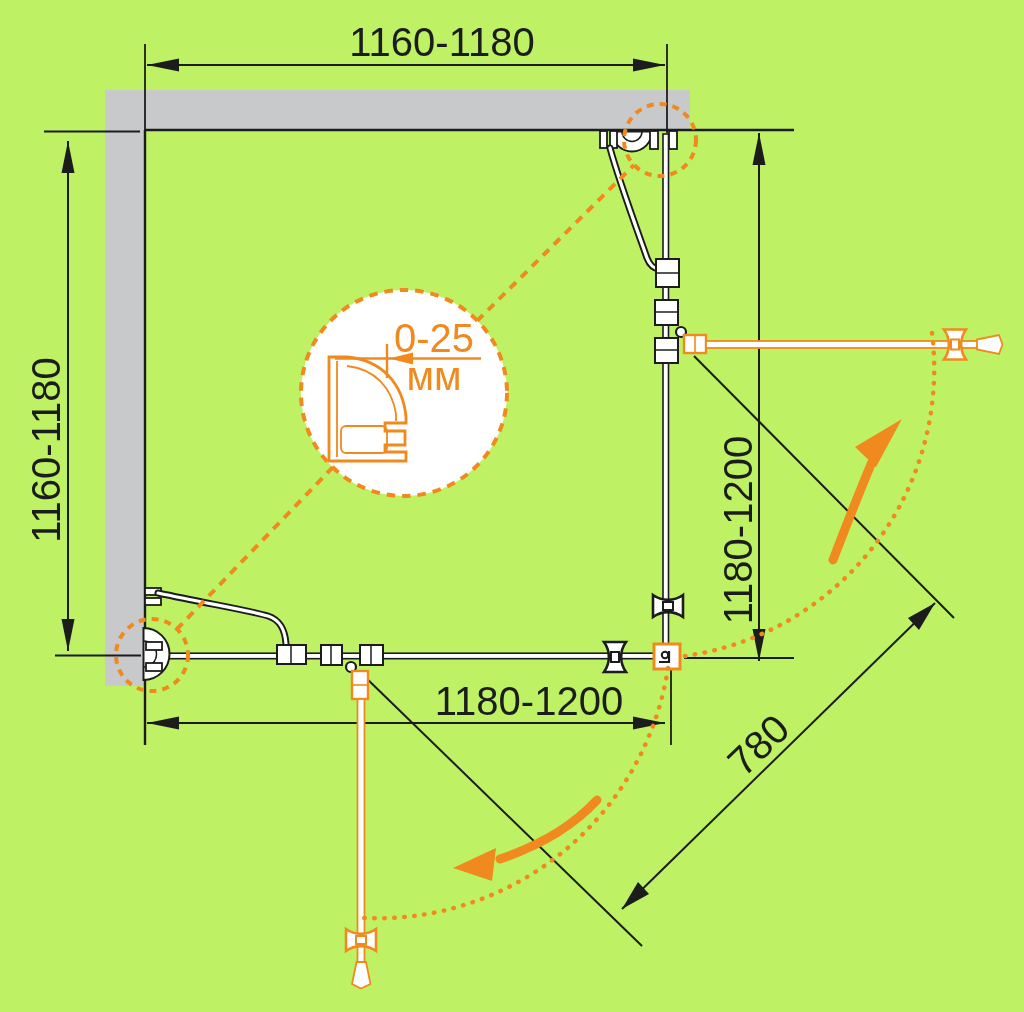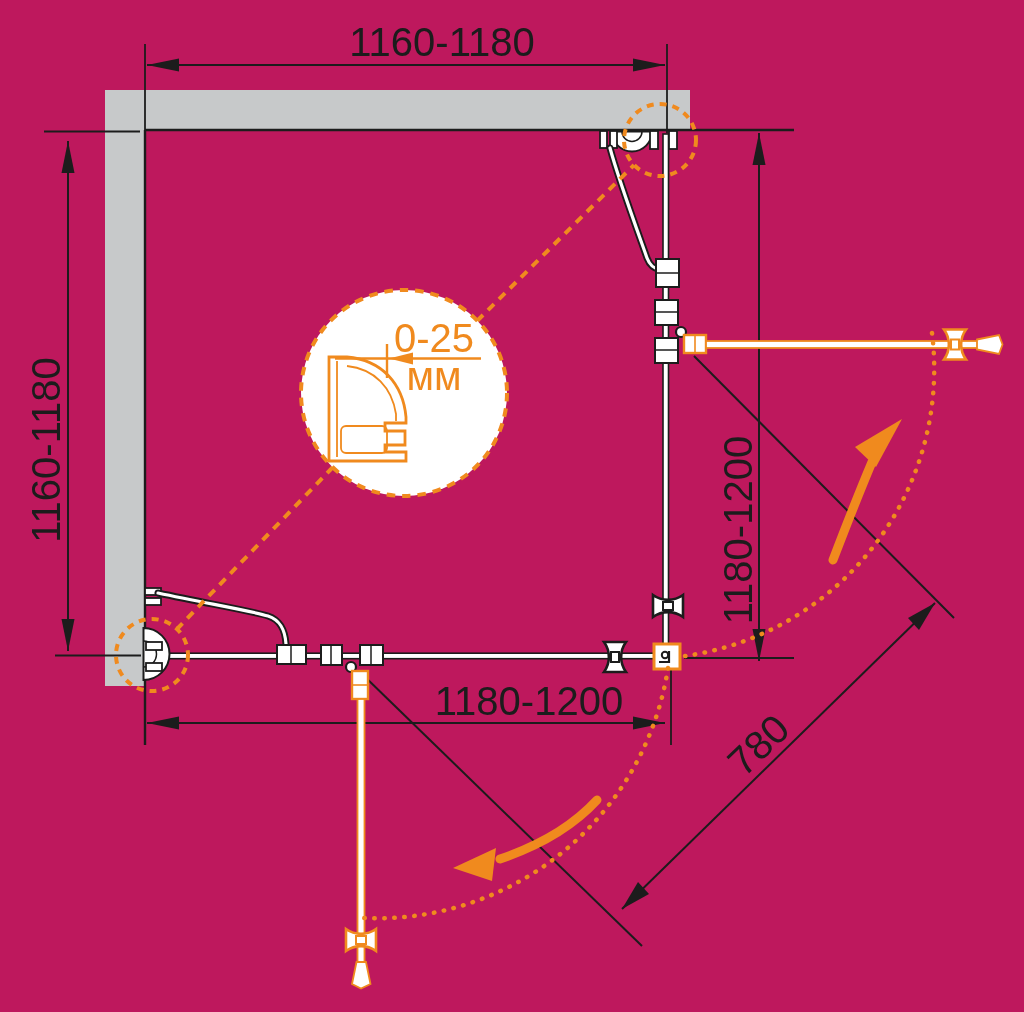--- a/index.html
+++ b/index.html
@@ -1,16 +1,16 @@
 <!DOCTYPE html>
 <html><head>
 <meta charset="utf-8">
 <style>
   html,body{margin:0;padding:0;background:#ffffff;}
-  .stage{width:1024px;height:1012px;position:relative;background:#be185d;overflow:hidden;}
+  .stage{width:1024px;height:1012px;position:relative;background:#bef264;overflow:hidden;}
   svg{display:block;}
   text{font-family:"Liberation Sans","DejaVu Sans",sans-serif;fill:#1c1c1c;}
   .dimtxt{font-size:40px;}
   .dettxt{font-size:40px;fill:#f08a1e;}
   .blk{stroke:#1c1c1c;}
   .org{stroke:#f08a1e;}
   .spool-b{stroke:#1c1c1c;}
   .spool-o{stroke:#f08a1e;}
 </style>
 </head>

